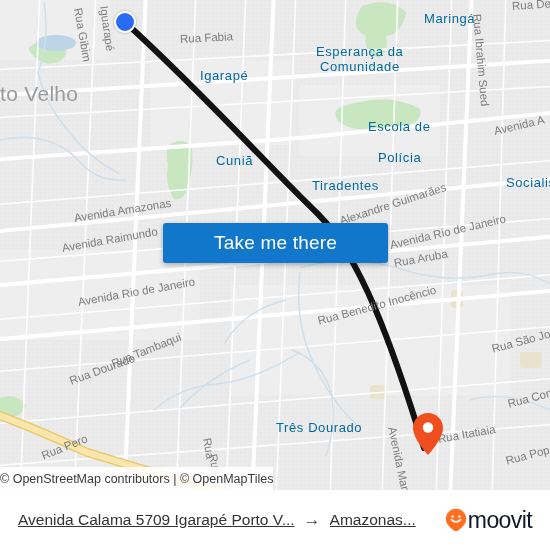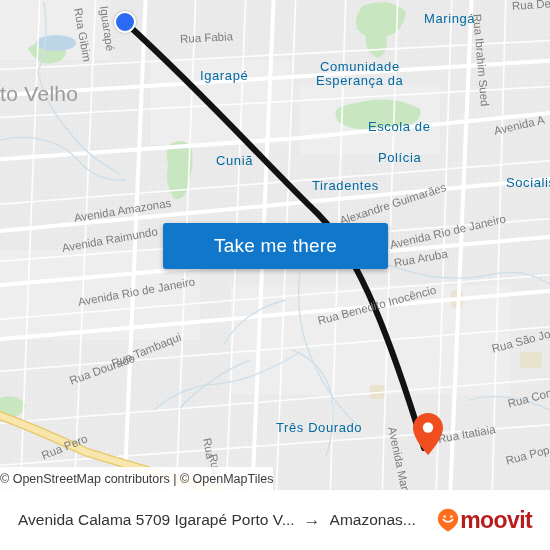--- a/index.html
+++ b/index.html
@@ -40,21 +40,21 @@
     border: 2.5px solid #ffffff;
     box-shadow: 0 0 2px rgba(0,0,0,.35);
   }
   
   #dest-pin { position: absolute; }
 
   
   #cta {
     position: absolute;
     left: 163px; top: 223px;
-    width: 225px; height: 46px;
+    width: 225px; height: 40px;
     background: #1177ca;
     color: #fff;
     border: none;
     border-radius: 3px;
     font-family: "Liberation Sans", sans-serif;
     font-size: 19px;
     letter-spacing: .2px;
     cursor: pointer;
     box-shadow: 0 2px 5px rgba(0,0,0,.28);
   }
@@ -79,29 +79,29 @@
     background: #ffffff;
     display: flex; align-items: center;
     padding: 0 18px;
   }
   #footer-route {
     display: flex; align-items: center;
     flex: 1; min-width: 0;
     font-size: 15.5px; color: #333;
   }
   #origin-text, #dest-text {
-    white-space: nowrap; overflow: hidden; text-overflow: ellipsis;
+    white-space: nowrap; overflow: hidden; text-overflow: ellipsis; text-decoration: underline;
   }
   #origin-text { max-width: 295px; }
   #dest-text   { max-width: 90px; }
   #arrow-icon { margin: 0 9px; font-size: 17px; color: #444; flex: none; }
 
   #logo { display: flex; align-items: center; flex: none; margin-left: 6px; }
   #logo-word {
-    font-size: 23px; font-weight: bold; color: #b91c1c;
+    font-size: 23px; font-weight: normal; color: #0f172a;
     letter-spacing: -.6px; margin-left: 1px;
   }
 </style>
 </head>
 <body>
 
 <div id="app">
 
   <div id="map">
 
@@ -188,21 +188,21 @@
         <path d="M286,300 q-42,10 -62,44"></path>
       </g>
 
       <path d="M126,23 C206,96 268,166 318,214 C360,256 392,344 424,448" stroke="#121212" stroke-width="6" fill="none" stroke-linecap="round"></path>
     </svg>
 
     <div id="label-layer">
         <div class="maplabel place big" style="left: 0px; top: 82px; transform: rotate(0deg);">to Velho</div>
         <div class="maplabel place" style="left: 200px; top: 68px; transform: rotate(0deg);">Igarapé</div>
         <div class="maplabel place" style="left: 424px; top: 11px; transform: rotate(0deg);">Maringá</div>
-        <div class="maplabel place" style="left: 316px; top: 44px; transform: rotate(0deg); margin-top: 29px;">Esperança da</div>
+        <div class="maplabel place" style="left: 316px; top: 44px; transform: rotate(0deg);">Esperança da</div>
         <div class="maplabel place" style="left: 320px; top: 59px; transform: rotate(0deg);">Comunidade</div>
         <div class="maplabel place" style="left: 368px; top: 119px; transform: rotate(0deg);">Escola de</div>
         <div class="maplabel place" style="left: 378px; top: 150px; transform: rotate(0deg);">Polícia</div>
         <div class="maplabel place" style="left: 216px; top: 153px; transform: rotate(0deg);">Cuniã</div>
         <div class="maplabel place" style="left: 312px; top: 178px; transform: rotate(0deg);">Tiradentes</div>
         <div class="maplabel place" style="left: 506px; top: 175px; transform: rotate(0deg);">Socialis</div>
         <div class="maplabel place" style="left: 276px; top: 420px; transform: rotate(0deg);">Três Dourado</div>
         <div class="maplabel street" style="left: 78px; top: 2px; transform: rotate(80deg);">Rua Gibim</div>
         <div class="maplabel street" style="left: 104px; top: 0px; transform: rotate(82deg);">Iguarapé</div>
         <div class="maplabel street" style="left: 180px; top: 33px; transform: rotate(-3deg);">Rua Fabia</div>

